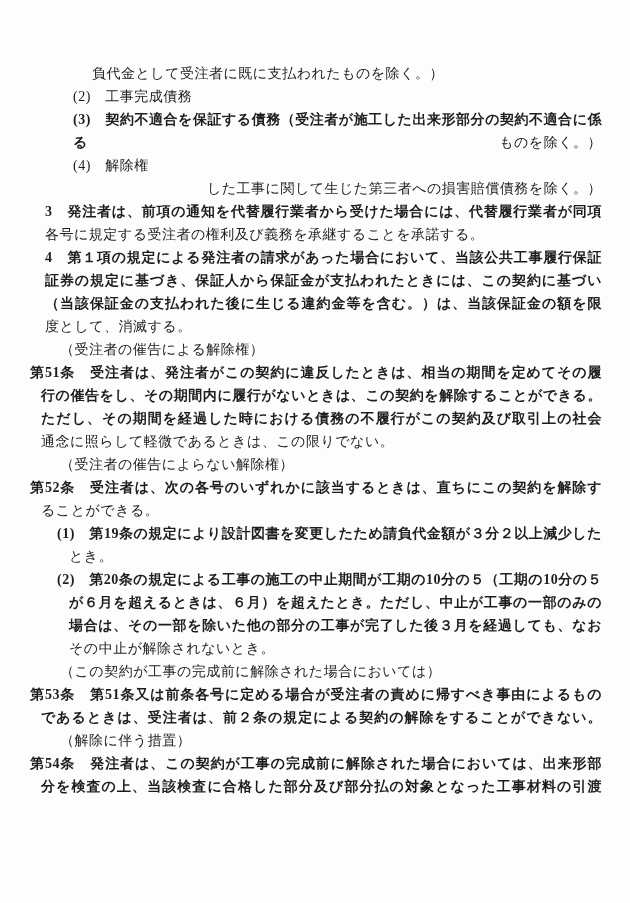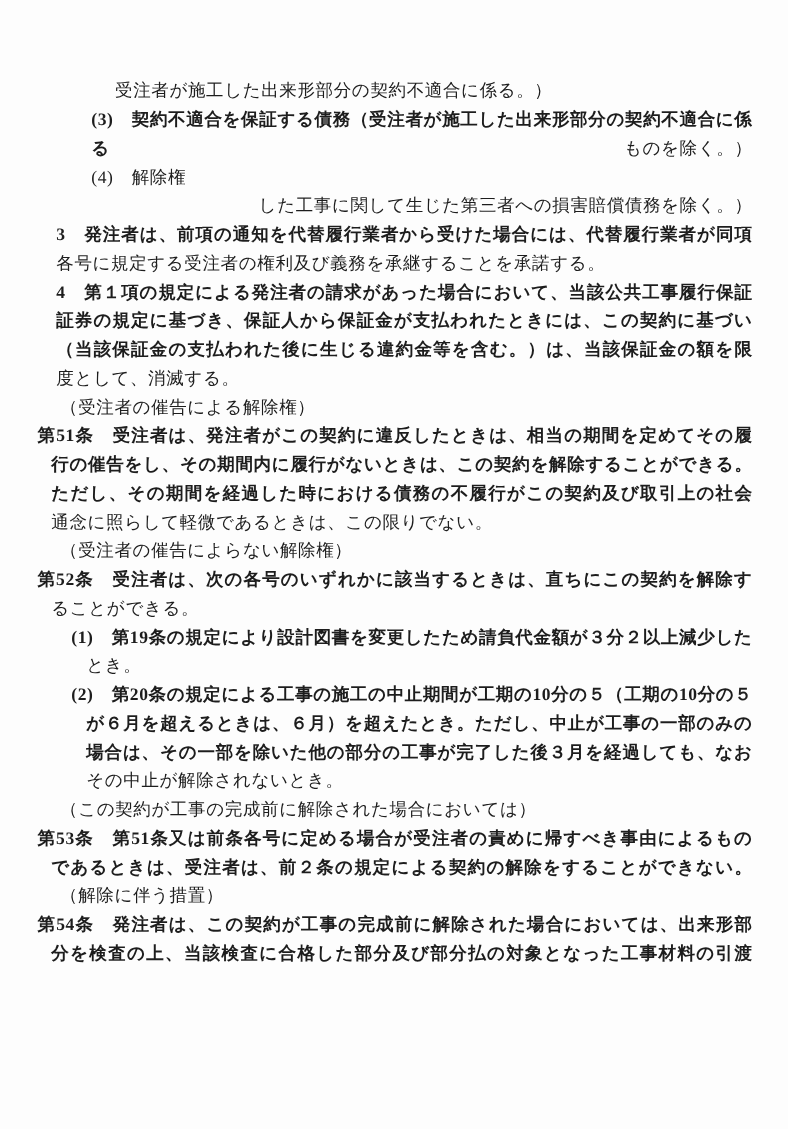--- a/index.html
+++ b/index.html
@@ -34,33 +34,34 @@
   
   .j {
     text-align: justify;
     text-align-last: justify;
     text-justify: inter-character;
     font-weight: bold;
   }
   
   .head   { margin-left: 0;    }  
   .cont   { margin-left: 11px; }  
-  .hd     { margin-left: 18px; }  
+  .hd     { margin-left: 30px; }  
   .para   { margin-left: 15px; }  
   .item   { margin-left: 27px; }  
   .itemc  { margin-left: 39px; }  
   .titem  { margin-left: 43px; }  
   .titemc { margin-left: 52px; text-align: right; }  
   .first  { margin-left: 62px; }  
 </style>
 </head>
 <body>
 
 <div class="page">
-  <div class="ln first">受注者が施工した出来形部分の契約不適合に係る。）</div>
+  <div class="ln first">負代金として受注者に既に支払われたものを除く。）</div>
+  <div class="ln titem">(2)　工事完成債務</div>
   <div class="ln titem j">(3)　契約不適合を保証する債務（受注者が施工した出来形部分の契約不適合に係る</div>
   <div class="ln titemc">ものを除く。）</div>
   <div class="ln titem">(4)　解除権</div>
   <div class="ln titemc">した工事に関して生じた第三者への損害賠償債務を除く。）</div>
   <div class="ln para j">3　発注者は、前項の通知を代替履行業者から受けた場合には、代替履行業者が同項</div>
   <div class="ln para">各号に規定する受注者の権利及び義務を承継することを承諾する。</div>
   <div class="ln para j">4　第１項の規定による発注者の請求があった場合において、当該公共工事履行保証</div>
   <div class="ln para j">証券の規定に基づき、保証人から保証金が支払われたときには、この契約に基づい</div>
   <div class="ln para j">（当該保証金の支払われた後に生じる違約金等を含む。）は、当該保証金の額を限</div>
   <div class="ln para">度として、消滅する。</div>

